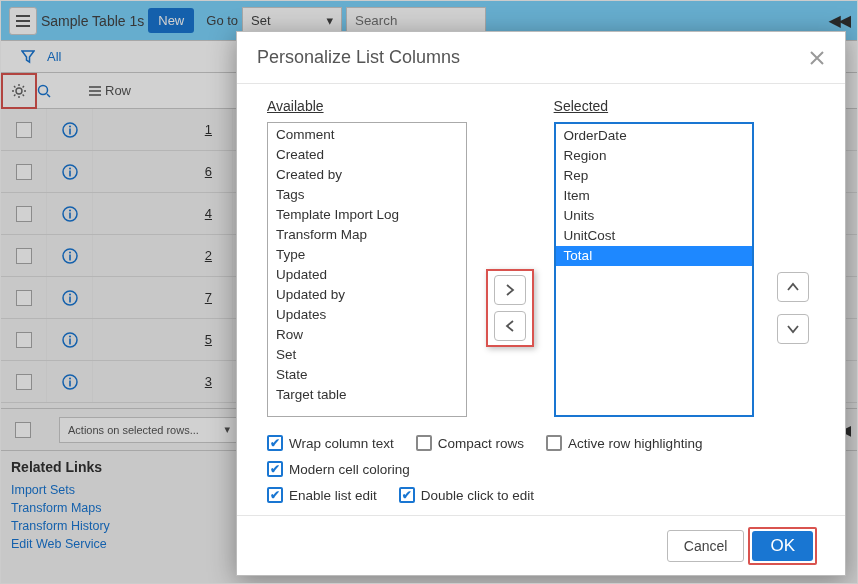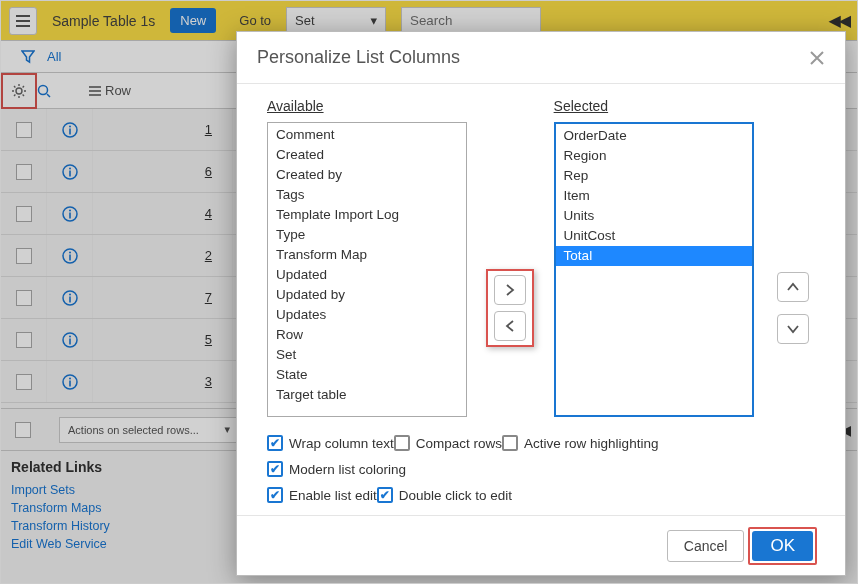--- a/index.html
+++ b/index.html
@@ -1,20 +1,20 @@
 <!DOCTYPE html>
 <html><head>
 <meta charset="utf-8">
 <style>
   * { box-sizing: border-box; }
   html, body { margin:0; padding:0; font-family: Arial, Helvetica, sans-serif; font-size:13px; color:#333; }
   body { width:858px; height:584px; position:relative; overflow:hidden; border:1px solid #ccc; background:#f5f5f5; }
 
   
-  .topbar { height:40px; background:#fde047; border-bottom:1px solid #ccc; display:flex; align-items:center; gap:15px; padding:0 8px; }
+  .topbar { height:40px; background:#7dd3fc; border-bottom:1px solid #ccc; display:flex; align-items:center; gap:4px; padding:0 8px; }
   .hamburger { width:28px; height:28px; border:1px solid #ccc; border-radius:3px; display:flex; align-items:center; justify-content:center; background:#fff; }
   .topbar .title { font-size:14px; color:#444; }
   .new-btn { background:#1976d2; color:#fff; border:none; border-radius:3px; padding:5px 10px; font-size:13px; }
   .goto-label { margin-left:8px; color:#444; }
   .select-like { width:100px; height:28px; border:1px solid #ccc; background:#fff; display:flex; align-items:center; padding:0 8px; justify-content:space-between; color:#444;}
   .search-input { width:140px; height:28px; border:1px solid #ccc; padding:0 8px; color:#888; background:#fff;}
   .nav-arrows { margin-left:auto; color:#333; font-size:16px; letter-spacing:-2px; }
 
   
   .filter-row { height:32px; border-bottom:1px solid #ccc; display:flex; align-items:center; padding-left:20px; gap:12px; background:#fff; }
@@ -66,21 +66,21 @@
   .listbox::-webkit-scrollbar-track { background:#f0f0f0; }
   .listbox::-webkit-scrollbar-thumb { background:#c6c6c6; }
 
   .mover-col { width:56px; display:flex; flex-direction:column; align-items:center; justify-content:center; gap:0; padding-top:100px;}
   .mover-highlight { border:2px solid #d9534f; padding:4px 6px; display:flex; flex-direction:column; gap:6px; box-shadow:2px 2px 6px rgba(0,0,0,0.25);}
   .sq-btn { width:32px; height:30px; border:1px solid #bbb; background:#fff; border-radius:4px; display:flex; align-items:center; justify-content:center; font-size:14px; color:#555;}
 
   .reorder-col { width:48px; display:flex; flex-direction:column; align-items:center; justify-content:center; gap:12px; padding-top:100px;}
 
   .options { margin-top:18px; display:flex; flex-direction:column; gap:10px;}
-  .opt-row { display:flex; align-items:center; flex-wrap:wrap;}
+  .opt-row { display:flex; align-items:center; gap:22px; flex-wrap:wrap;}
   .chk { width:16px; height:16px; border:2px solid #1976d2; border-radius:2px; display:inline-flex; align-items:center; justify-content:center; color:#1976d2; font-size:12px; font-weight:bold; margin-right:6px; flex-shrink:0;}
   .chk.unchecked { border-color:#888; }
   .chk.unchecked::after { content:""; }
   .chk.checked::after { content:"✔"; }
   .opt-label { font-size:13.5px; color:#333; display:flex; align-items:center;}
 
   .dialog-footer { position:absolute; bottom:0; left:0; right:0; height:60px; border-top:1px solid #e5e5e5; display:flex; align-items:center; justify-content:flex-end; padding-right:28px; gap:4px;}
   .cancel-btn { height:32px; padding:0 16px; border:1px solid #bbb; background:#fff; border-radius:3px; color:#444; font-size:14px;}
   .ok-wrap { border:2px solid #d9534f; border-radius:2px; padding:2px;}
   .ok-btn { height:30px; padding:0 18px; background:#1976d2; color:#fff; border:none; border-radius:3px; font-size:17px;}
@@ -279,22 +279,22 @@
   <div class="dialog-body">
     <div class="panels">
       <div class="panel">
         <div class="panel-label">Available</div>
         <div class="listbox" id="available-list">
             <div class="item">Comment</div>
             <div class="item">Created</div>
             <div class="item">Created by</div>
             <div class="item">Tags</div>
             <div class="item">Template Import Log</div>
+            <div class="item">Transform Map</div>
             <div class="item">Type</div>
-            <div class="item">Transform Map</div>
             <div class="item">Updated</div>
             <div class="item">Updated by</div>
             <div class="item">Updates</div>
             <div class="item">Row</div>
             <div class="item">Set</div>
             <div class="item">State</div>
             <div class="item">Target table</div>
           </div>
       </div>
 
@@ -351,21 +351,21 @@
             <span>Compact rows</span>
           </label>
         <label class="opt-label">
             <span class="chk unchecked"></span>
             <span>Active row highlighting</span>
           </label>
       </div>
       <div class="opt-row">
         <label class="opt-label">
             <span class="chk checked"></span>
-            <span>Modern list coloring</span>
+            <span>Modern cell coloring</span>
           </label>
       </div>
       <div class="opt-row">
         <label class="opt-label">
             <span class="chk checked"></span>
             <span>Enable list edit</span>
           </label>
         <label class="opt-label">
             <span class="chk checked"></span>
             <span>Double click to edit</span>

